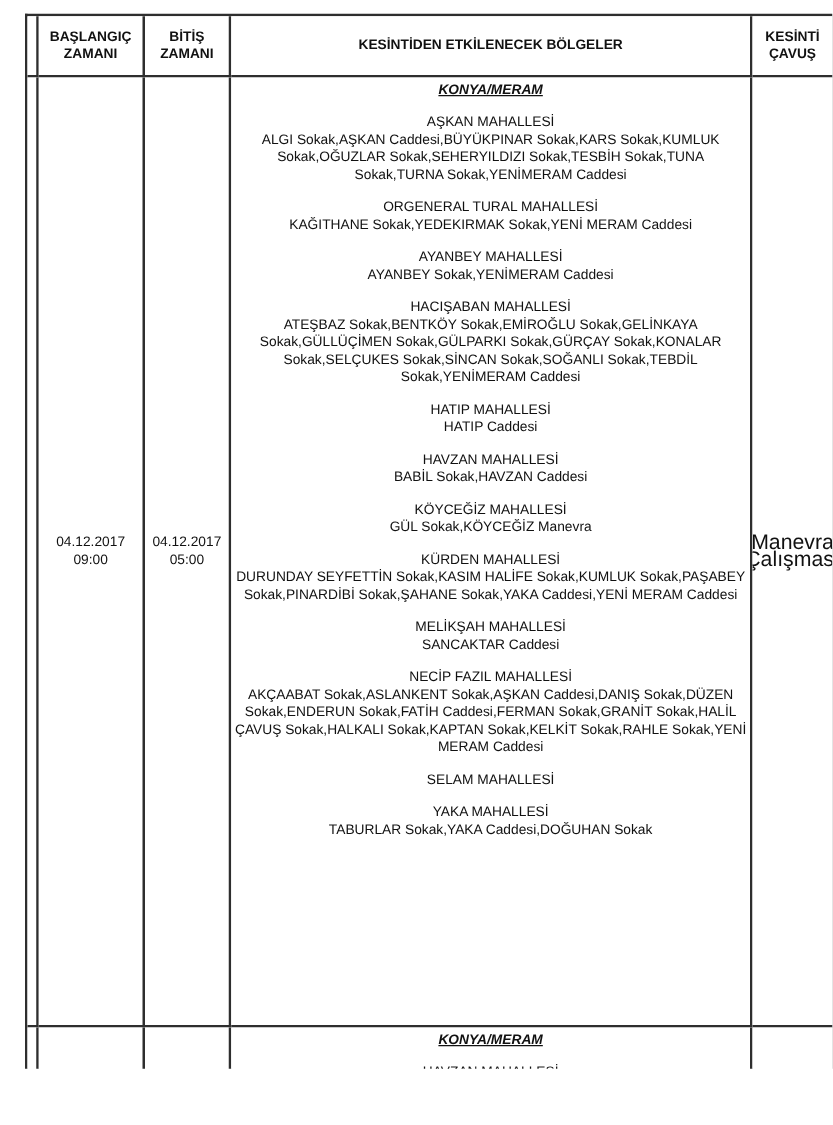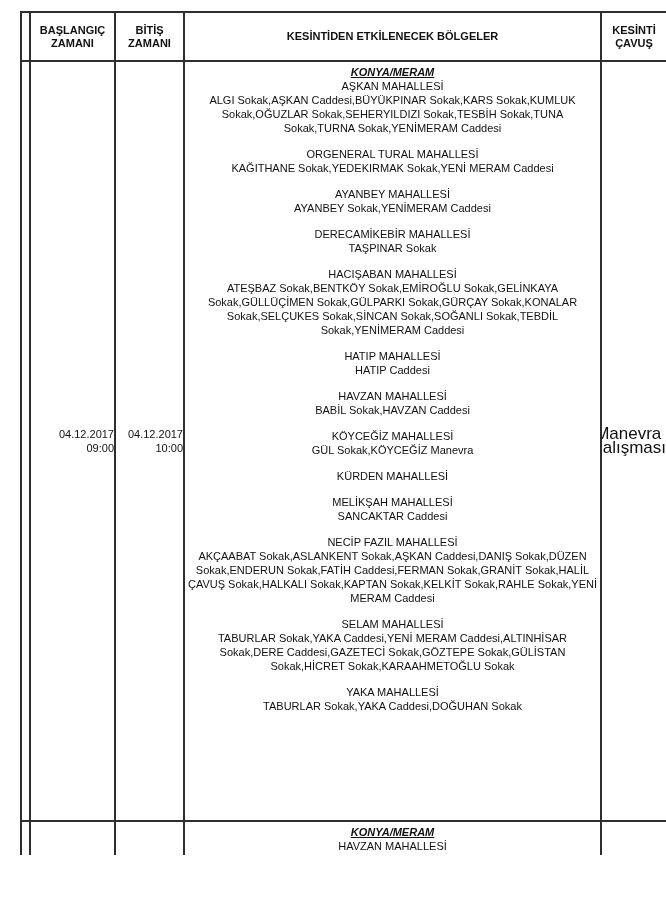--- a/index.html
+++ b/index.html
@@ -31,32 +31,32 @@
     background:var(--bg);
     overflow:hidden;
   }
   .cell.cut{border-bottom:none;}
   .head{
     display:flex;align-items:center;justify-content:center;
     font-weight:bold;font-size:11px;line-height:13px;
     text-align:center;white-space:pre-line;
   }
   .vcenter{
-    display:flex;flex-direction:column;align-items:flex-end;justify-content:center;
+    display:flex;flex-direction:column;align-items:center;justify-content:center;
     font-size:11px;line-height:14px;text-align:center;
   }
   .regions{
     font-size:11px;line-height:14px;text-align:center;
     padding:3px 1px 0 1px;
   }
   .region-title{
     font-style:italic;font-weight:bold;text-decoration:underline;
   }
   .nb-block + .nb-block{margin-top:12px;}
-  .nb-list > .nb-block:first-child{margin-top:0;}
+  .nb-list > .nb-block:first-child{margin-top:12px;}
   .nb-name{white-space:nowrap;}
   .nb-streets:empty{display:none;}
   .reason{
     font-size:17px;line-height:14px;text-align:center;
   }
 </style>
 </head>
 <body>
 
 <div class="page">
@@ -71,71 +71,67 @@
     <div class="cell head">KESİNTİ
 ÇAVUŞ</div>
 
     <div class="cell"></div>
     <div class="cell vcenter">
       <div>04.12.2017</div>
       <div>09:00</div>
     </div>
     <div class="cell vcenter">
       <div>04.12.2017</div>
-      <div>10:00</div>
+      <div>05:00</div>
     </div>
     <div class="cell regions">
       <div class="region-title">KONYA/MERAM</div>
       <div class="nb-list">
           <div class="nb-block">
             <div class="nb-name">AŞKAN MAHALLESİ</div>
             <div class="nb-streets">ALGI Sokak,AŞKAN Caddesi,BÜYÜKPINAR Sokak,KARS Sokak,KUMLUK Sokak,OĞUZLAR Sokak,SEHERYILDIZI Sokak,TESBİH Sokak,TUNA Sokak,TURNA Sokak,YENİMERAM Caddesi</div>
           </div>
           <div class="nb-block">
             <div class="nb-name">ORGENERAL TURAL MAHALLESİ</div>
             <div class="nb-streets">KAĞITHANE Sokak,YEDEKIRMAK Sokak,YENİ MERAM Caddesi</div>
           </div>
           <div class="nb-block">
             <div class="nb-name">AYANBEY MAHALLESİ</div>
             <div class="nb-streets">AYANBEY Sokak,YENİMERAM Caddesi</div>
-          </div>
-          <div class="nb-block">
-            <div class="nb-name">DERECAMİKEBİR MAHALLESİ</div>
-            <div class="nb-streets">TAŞPINAR Sokak</div>
           </div>
           <div class="nb-block">
             <div class="nb-name">HACIŞABAN MAHALLESİ</div>
             <div class="nb-streets">ATEŞBAZ Sokak,BENTKÖY Sokak,EMİROĞLU Sokak,GELİNKAYA Sokak,GÜLLÜÇİMEN Sokak,GÜLPARKI Sokak,GÜRÇAY Sokak,KONALAR Sokak,SELÇUKES Sokak,SİNCAN Sokak,SOĞANLI Sokak,TEBDİL Sokak,YENİMERAM Caddesi</div>
           </div>
           <div class="nb-block">
             <div class="nb-name">HATIP MAHALLESİ</div>
             <div class="nb-streets">HATIP Caddesi</div>
           </div>
           <div class="nb-block">
             <div class="nb-name">HAVZAN MAHALLESİ</div>
             <div class="nb-streets">BABİL Sokak,HAVZAN Caddesi</div>
           </div>
           <div class="nb-block">
             <div class="nb-name">KÖYCEĞİZ MAHALLESİ</div>
             <div class="nb-streets">GÜL Sokak,KÖYCEĞİZ Manevra</div>
           </div>
           <div class="nb-block">
             <div class="nb-name">KÜRDEN MAHALLESİ</div>
+            <div class="nb-streets">DURUNDAY SEYFETTİN Sokak,KASIM HALİFE Sokak,KUMLUK Sokak,PAŞABEY Sokak,PINARDİBİ Sokak,ŞAHANE Sokak,YAKA Caddesi,YENİ MERAM Caddesi</div>
           </div>
           <div class="nb-block">
             <div class="nb-name">MELİKŞAH MAHALLESİ</div>
             <div class="nb-streets">SANCAKTAR Caddesi</div>
           </div>
           <div class="nb-block">
             <div class="nb-name">NECİP FAZIL MAHALLESİ</div>
             <div class="nb-streets">AKÇAABAT Sokak,ASLANKENT Sokak,AŞKAN Caddesi,DANIŞ Sokak,DÜZEN Sokak,ENDERUN Sokak,FATİH Caddesi,FERMAN Sokak,GRANİT Sokak,HALİL ÇAVUŞ Sokak,HALKALI Sokak,KAPTAN Sokak,KELKİT Sokak,RAHLE Sokak,YENİ MERAM Caddesi</div>
           </div>
           <div class="nb-block">
             <div class="nb-name">SELAM MAHALLESİ</div>
-            <div class="nb-streets">TABURLAR Sokak,YAKA Caddesi,YENİ MERAM Caddesi,ALTINHİSAR Sokak,DERE Caddesi,GAZETECİ Sokak,GÖZTEPE Sokak,GÜLİSTAN Sokak,HİCRET Sokak,KARAAHMETOĞLU Sokak</div>
           </div>
           <div class="nb-block">
             <div class="nb-name">YAKA MAHALLESİ</div>
             <div class="nb-streets">TABURLAR Sokak,YAKA Caddesi,DOĞUHAN Sokak</div>
           </div>
         </div>
     </div>
     <div class="cell vcenter reason">
       <div>Manevra Çalışması</div>
     </div>

